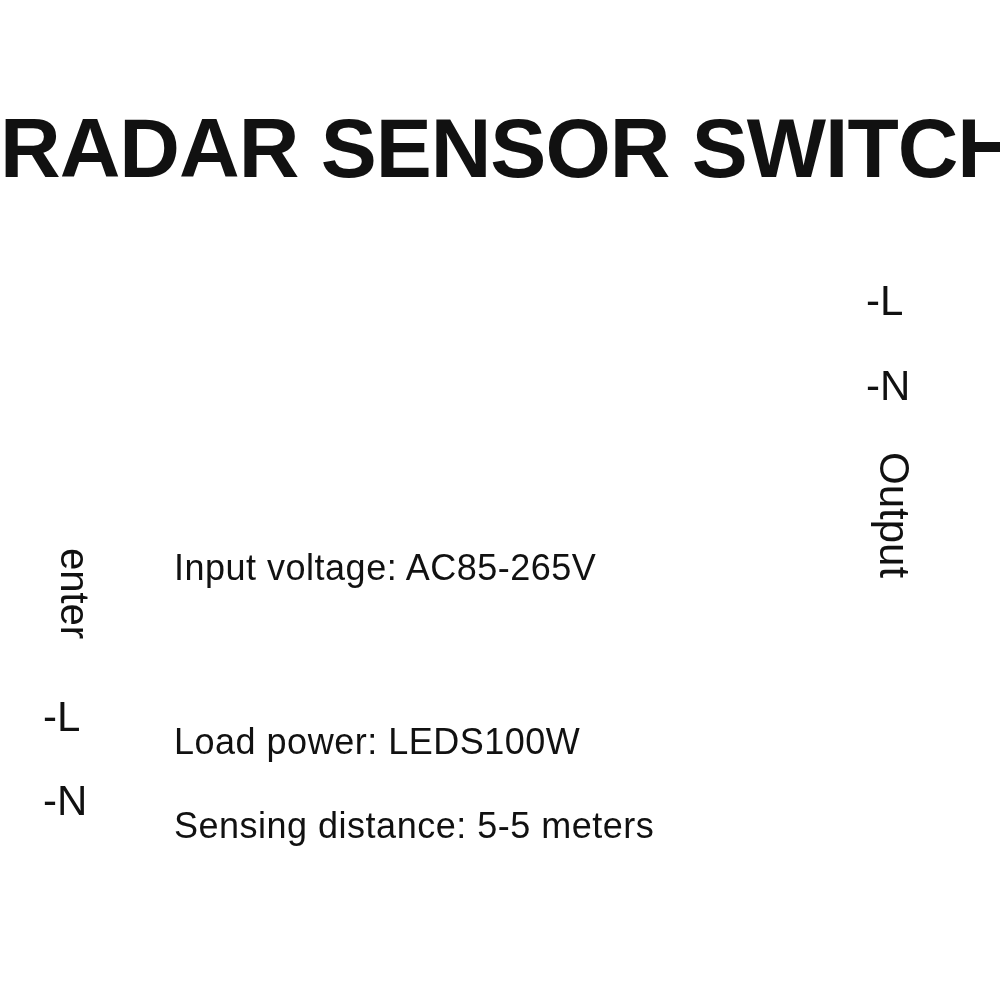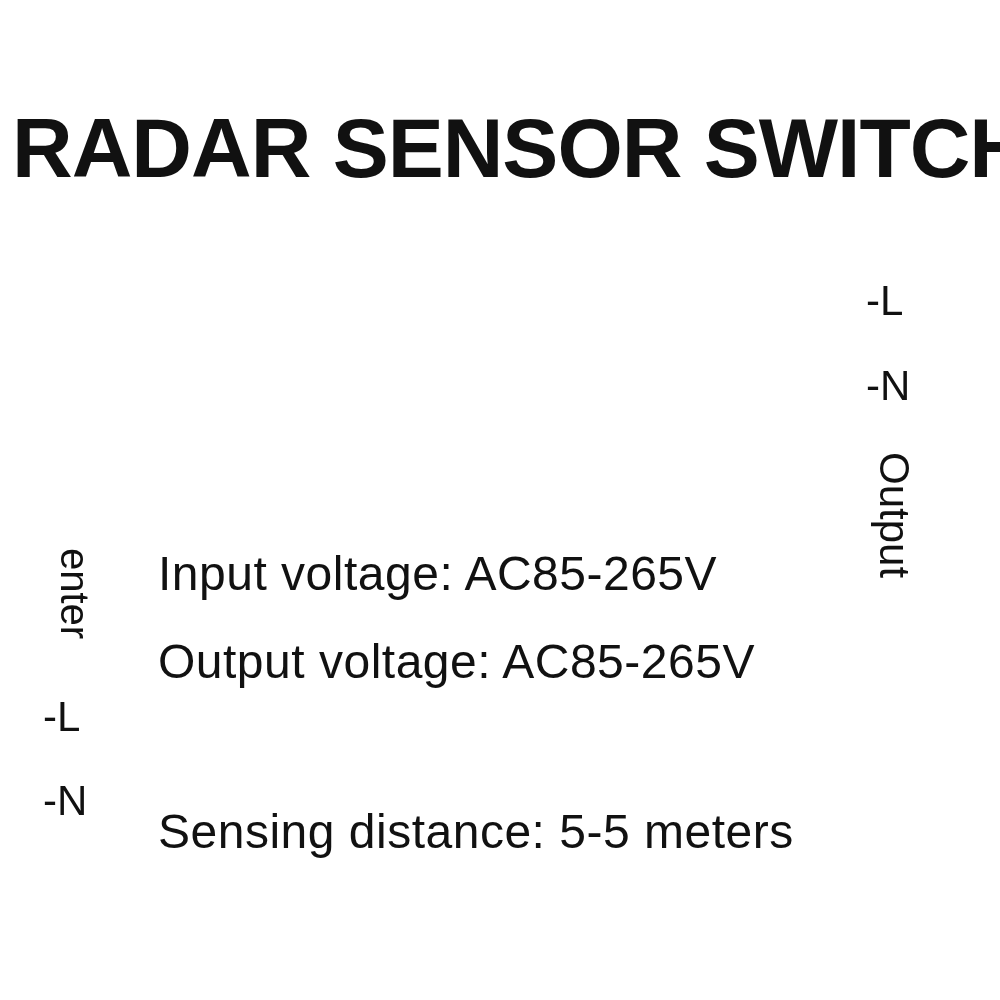--- a/index.html
+++ b/index.html
@@ -13,33 +13,33 @@
     position: relative;
     overflow: hidden;
   }
   .canvas {
     position: absolute;
     inset: 0;
   }
   .title {
     position: absolute;
     top: 106px;
-    left: 12px;
+    left: 0;
     width: 848px;
     text-align: center;
     font-size: 84px;
     font-weight: 800;
     letter-spacing: -1px;
     white-space: nowrap;
     line-height: 1;
   }
   .spec {
     position: absolute;
-    left: 158px;
-    font-size: 48px;
+    left: 174px;
+    font-size: 36px;
     font-weight: 400;
     white-space: nowrap;
     line-height: 1;
     letter-spacing: 0.5px;
   }
   .spec-input    { top: 550px; }
   .spec-output   { top: 638px; }
   .spec-load     { top: 724px; }
   .spec-sensing  { top: 808px; }
 
@@ -84,18 +84,18 @@
   <div class="vtext right-output">Output</div>
 
   <div class="vtext left-enter">enter</div>
 
   <div class="hlabel left-l">-L</div>
 
   <div class="hlabel left-n">-N</div>
 
   <div class="spec spec-input">Input voltage: AC85-265V</div>
 
-  <div class="spec spec-output">Output voltage: AC85-265V</div>
 
+  <div class="spec spec-load">Load power: LEDS100W</div>
 
   <div class="spec spec-sensing">Sensing distance: 5-5 meters</div>
 
 </div>
 
 </body></html>

